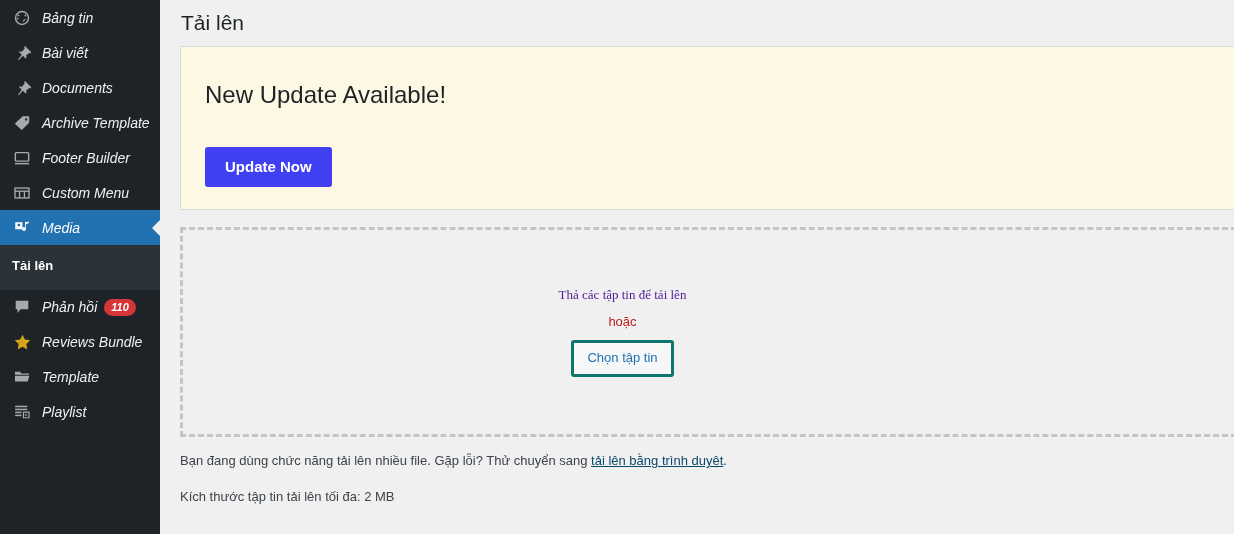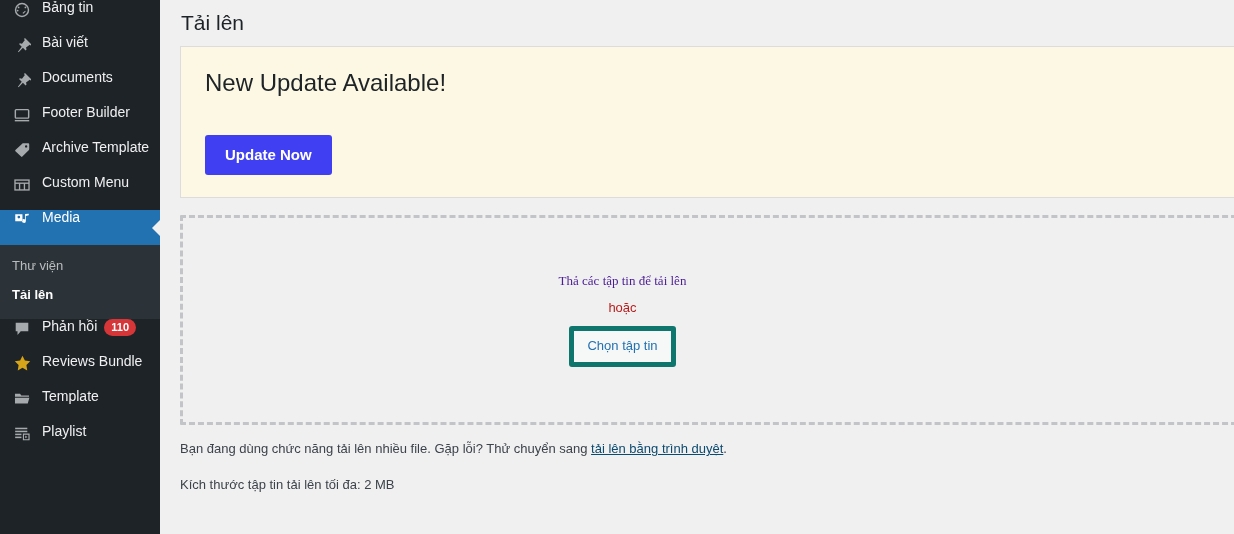--- a/index.html
+++ b/index.html
@@ -29,28 +29,29 @@
     min-width: 160px;
     background: #1d2327;
     color: #f0f0f1;
     position: relative;
     overflow: hidden;
     padding-top: 0px;
   }
 
   .menu-item {
     display: flex;
-    align-items: flex-start;
+    align-items: center;
     height: 35px;
     padding: 0 8px 0 12px;
     font-size: 14px;
     color: #f0f0f1;
     position: relative;
     cursor: pointer;
     white-space: nowrap;
+    font-style: italic;
   }
   .menu-item .mi-icon {
     width: 20px;
     min-width: 20px;
     height: 20px;
     margin-right: 10px;
     display: flex;
     align-items: center;
     justify-content: center;
     color: #a7aaad;
@@ -130,21 +131,21 @@
   .update-notice {
     background: #fdf8e3;
     border: 1px solid #dcdcde;
     border-left-color: #dcdcde;
     margin: 0 0 0 0;
     width: 1075px;
     padding: 20px 24px 22px 24px;
     position: relative;
   }
   .update-notice h2 {
-    margin: 0 0 12px 0;
+    margin: 12px 0 12px 0;
     font-size: 24px;
     font-weight: 400;
     color: #1d2327;
     line-height: 1.3;
   }
   .update-notice p {
     margin: 0 0 20px 0;
     font-size: 14px;
     color: #3c434a;
     line-height: 1.5;
@@ -193,21 +194,21 @@
   }
   .drop-or {
     font-size: 13px;
     color: #b91c1c;
     margin: 0 0 9px 0;
     line-height: 1.3;
   }
   .btn-select {
     display: inline-block;
     background: #f6f7f7;
-    border: 5px solid #0f766e;
+    border: 3px solid #0f766e;
     color: #2271b1;
     font-size: 13px;
     border-radius: 3px;
     padding: 6px 13px 7px 13px;
     cursor: pointer;
     font-family: inherit;
     line-height: 1.4;
   }
 
   .footer-notes {
@@ -253,35 +254,35 @@
       <span class="mi-icon">
         <svg width="18" height="18" viewBox="0 0 20 20" fill="currentColor">
             <path d="M13.3 2.3l-1.1 1.1 1 1-3.2 4.1-2.3-.5-1 1 3 3-4.2 5.5.7.5 4.8-4.9 3 3 1-1-.5-2.3 4.1-3.2 1 1 1.1-1.1-7.4-7.3z"></path>
           </svg>
       </span>
       <span class="mi-label">Documents</span>
     </div>
 
     <div class="menu-item">
       <span class="mi-icon">
+        <svg width="18" height="18" viewBox="0 0 20 20" fill="currentColor">
+            <path d="M11.2 2.5H17a1 1 0 011 1v5.8c0 .3-.1.5-.3.7l-7.3 7.3a1 1 0 01-1.4 0L2.7 11.5a1 1 0 010-1.4l7.8-7.3c.2-.2.4-.3.7-.3zm3.4 2.2a1.3 1.3 0 100 2.6 1.3 1.3 0 000-2.6z"></path>
+          </svg>
+      </span>
+      <span class="mi-label">Archive Template</span>
+    </div>
+
+    <div class="menu-item">
+      <span class="mi-icon">
         <svg width="18" height="18" viewBox="0 0 20 20" fill="none" stroke="currentColor" stroke-width="1.6">
             <rect x="2.6" y="4" width="14.8" height="9.5" rx="1"></rect>
             <line x1="2" y1="16.3" x2="18" y2="16.3" stroke-width="1.6"></line>
           </svg>
       </span>
       <span class="mi-label">Footer Builder</span>
-    </div>
-
-    <div class="menu-item">
-      <span class="mi-icon">
-        <svg width="18" height="18" viewBox="0 0 20 20" fill="currentColor">
-            <path d="M11.2 2.5H17a1 1 0 011 1v5.8c0 .3-.1.5-.3.7l-7.3 7.3a1 1 0 01-1.4 0L2.7 11.5a1 1 0 010-1.4l7.8-7.3c.2-.2.4-.3.7-.3zm3.4 2.2a1.3 1.3 0 100 2.6 1.3 1.3 0 000-2.6z"></path>
-          </svg>
-      </span>
-      <span class="mi-label">Archive Template</span>
     </div>
 
     <div class="menu-item">
       <span class="mi-icon">
         <svg width="18" height="18" viewBox="0 0 20 20" fill="none" stroke="currentColor" stroke-width="1.5">
             <rect x="2.2" y="4.5" width="15.6" height="11"></rect>
             <line x1="2.2" y1="8" x2="17.8" y2="8"></line>
             <line x1="7.3" y1="8" x2="7.3" y2="15.5"></line>
             <line x1="12.7" y1="8" x2="12.7" y2="15.5"></line>
           </svg>
@@ -292,21 +293,20 @@
     <div class="menu-item current">
       <span class="mi-icon">
         <svg width="18" height="18" viewBox="0 0 20 20" fill="currentColor">
             <path d="M2.5 3.5h8v8h-8zM6.5 5.2a1.5 1.5 0 100 3 1.5 1.5 0 000-3zM3.4 10.6l2-2.2 1.2 1.3 1.6-1.9 1.5 2.8zM13.4 3.2v6.2a2.1 2.1 0 10.9 1.7V5.6l3.2-.9V3z"></path>
           </svg>
       </span>
       <span class="mi-label">Media</span>
     </div>
 
     <div class="submenu">
-      <div class="submenu-item">Thư viện</div>
       <div class="submenu-item current">Tải lên</div>
     </div>
 
 
 
     <div class="menu-item">
       <span class="mi-icon">
         <svg width="18" height="18" viewBox="0 0 20 20" fill="currentColor">
             <path d="M3 3h14v9.5H8.6L5 16.6v-4.1H3z"></path>
           </svg>

